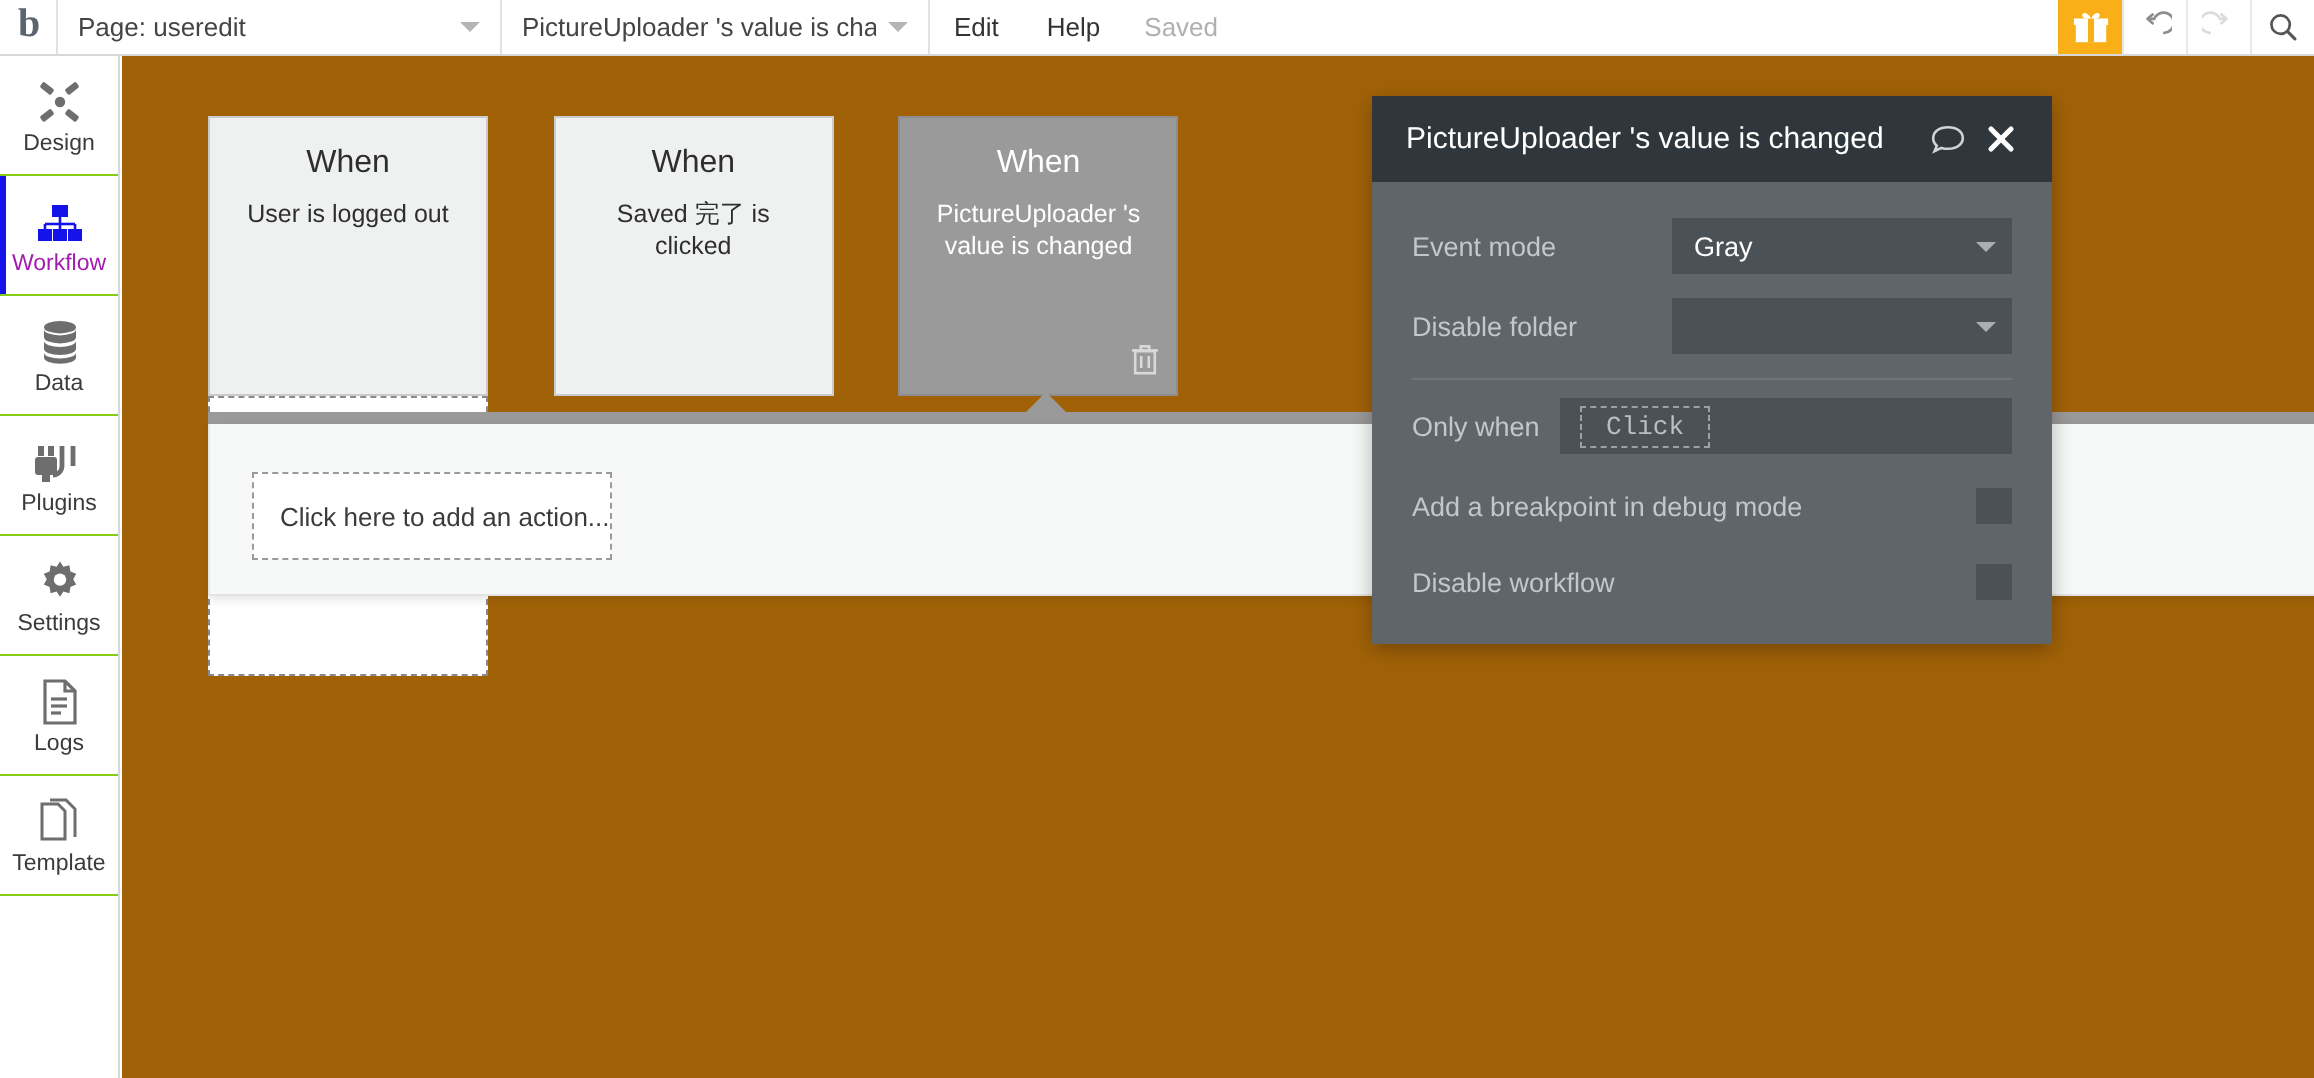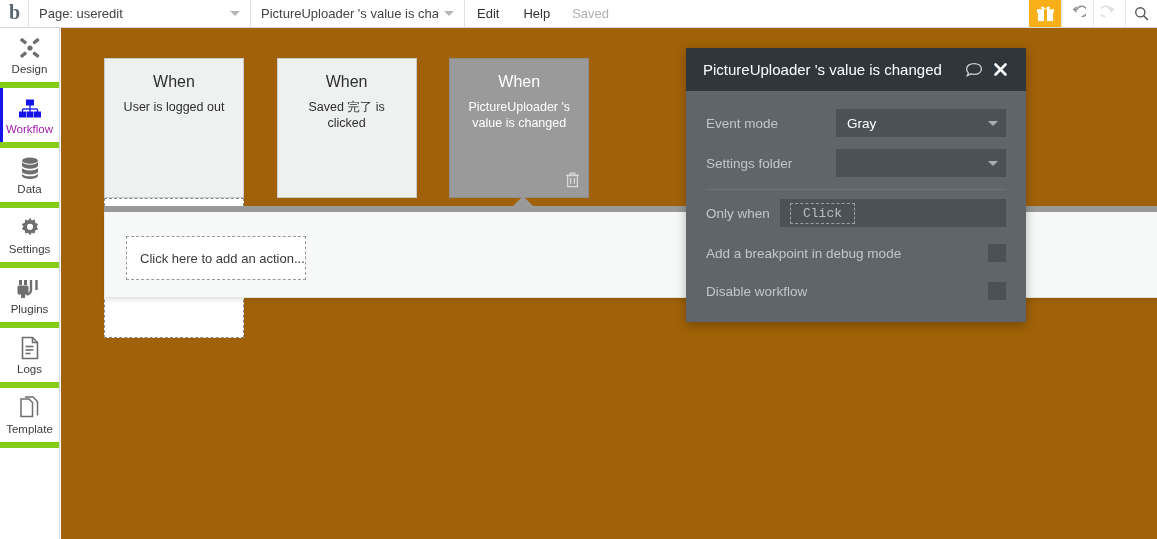--- a/index.html
+++ b/index.html
@@ -109,21 +109,21 @@
     position: absolute;
     left: 0; top: 28px;
     width: 60px;
     height: 511px;
     background: #ffffff;
     border-right: 1px solid #d8d8d8;
     box-sizing: border-box;
   }
   .side-item {
     height: 60px;
-    border-bottom: 6px solid #84cc16;
+    border-bottom: 1px solid #84cc16;
     display: flex;
     flex-direction: column;
     align-items: center;
     justify-content: center;
     box-sizing: border-box;
     position: relative;
     color: #3b3b3b;
   }
   .side-item .sicon {
     height: 26px;
@@ -483,42 +483,42 @@
           <path d="M3 17.2 v2.6 a8 3.1 0 0 0 16 0 v-2.6 a8 3.1 0 0 1 -16 0 z"></path>
         </g>
       </svg>
     </span>
     <span class="slabel">Data</span>
   </div>
 
 
   <div class="side-item">
     <span class="sicon">
-      <svg width="24" height="24" viewBox="0 0 24 24" aria-hidden="true">
-        <path fill="#6e6e6e" d="M12 1.8 l1.7 2.6 3-0.8 0.5 3.1 2.9 1.2-1.5 2.7 1.5 2.7-2.9 1.2-0.5 3.1-3-0.8L12 19.4l-1.7-2.6-3 0.8-0.5-3.1-2.9-1.2 1.5-2.7L3.9 7.9l2.9-1.2 0.5-3.1 3 0.8z"></path>
-        <circle cx="12" cy="10.8" r="3.1" fill="#ffffff"></circle>
-      </svg>
-    </span>
-    <span class="slabel">Settings</span>
-  </div>
-
-  <div class="side-item">
-    <span class="sicon">
       <svg width="26" height="22" viewBox="0 0 26 22" aria-hidden="true">
         <g fill="#6e6e6e">
           <rect x="2" y="2" width="3" height="5"></rect>
           <rect x="7" y="2" width="3" height="5"></rect>
           <rect x="0.5" y="7.5" width="11" height="9" rx="1.5"></rect>
           <rect x="4" y="16" width="4" height="4"></rect>
         </g>
         <path d="M14 2 v10 a4.5 4.5 0 0 1 -4.5 4.5" fill="none" stroke="#6e6e6e" stroke-width="2.4"></path>
         <path d="M19.5 2 v10" fill="none" stroke="#6e6e6e" stroke-width="2.4"></path>
       </svg>
     </span>
     <span class="slabel">Plugins</span>
+  </div>
+
+  <div class="side-item">
+    <span class="sicon">
+      <svg width="24" height="24" viewBox="0 0 24 24" aria-hidden="true">
+        <path fill="#6e6e6e" d="M12 1.8 l1.7 2.6 3-0.8 0.5 3.1 2.9 1.2-1.5 2.7 1.5 2.7-2.9 1.2-0.5 3.1-3-0.8L12 19.4l-1.7-2.6-3 0.8-0.5-3.1-2.9-1.2 1.5-2.7L3.9 7.9l2.9-1.2 0.5-3.1 3 0.8z"></path>
+        <circle cx="12" cy="10.8" r="3.1" fill="#ffffff"></circle>
+      </svg>
+    </span>
+    <span class="slabel">Settings</span>
   </div>
 
   <div class="side-item">
     <span class="sicon">
       <svg width="20" height="24" viewBox="0 0 20 24" aria-hidden="true">
         <path d="M2.5 1.5 h10 l5 5 v16 h-15 z" fill="none" stroke="#6e6e6e" stroke-width="1.6"></path>
         <path d="M12.5 1.5 v5 h5" fill="none" stroke="#6e6e6e" stroke-width="1.6"></path>
         <g stroke="#6e6e6e" stroke-width="1.6">
           <line x1="5.5" y1="10.5" x2="13.5" y2="10.5"></line>
           <line x1="5.5" y1="14" x2="13.5" y2="14"></line>
@@ -614,21 +614,21 @@
 
     <div class="prow">
       <div class="plabel">Event mode</div>
       <div class="pfield">
         <span class="val">Gray</span>
         <span class="dcaret"></span>
       </div>
     </div>
 
     <div class="prow">
-      <div class="plabel">Settings folder</div>
+      <div class="plabel">Disable folder</div>
       <div class="pfield">
         <span class="val"></span>
         <span class="dcaret"></span>
       </div>
     </div>
 
     <div class="popup-divider"></div>
 
     <div class="prow-only">
       <div class="only-label">Only when</div>

